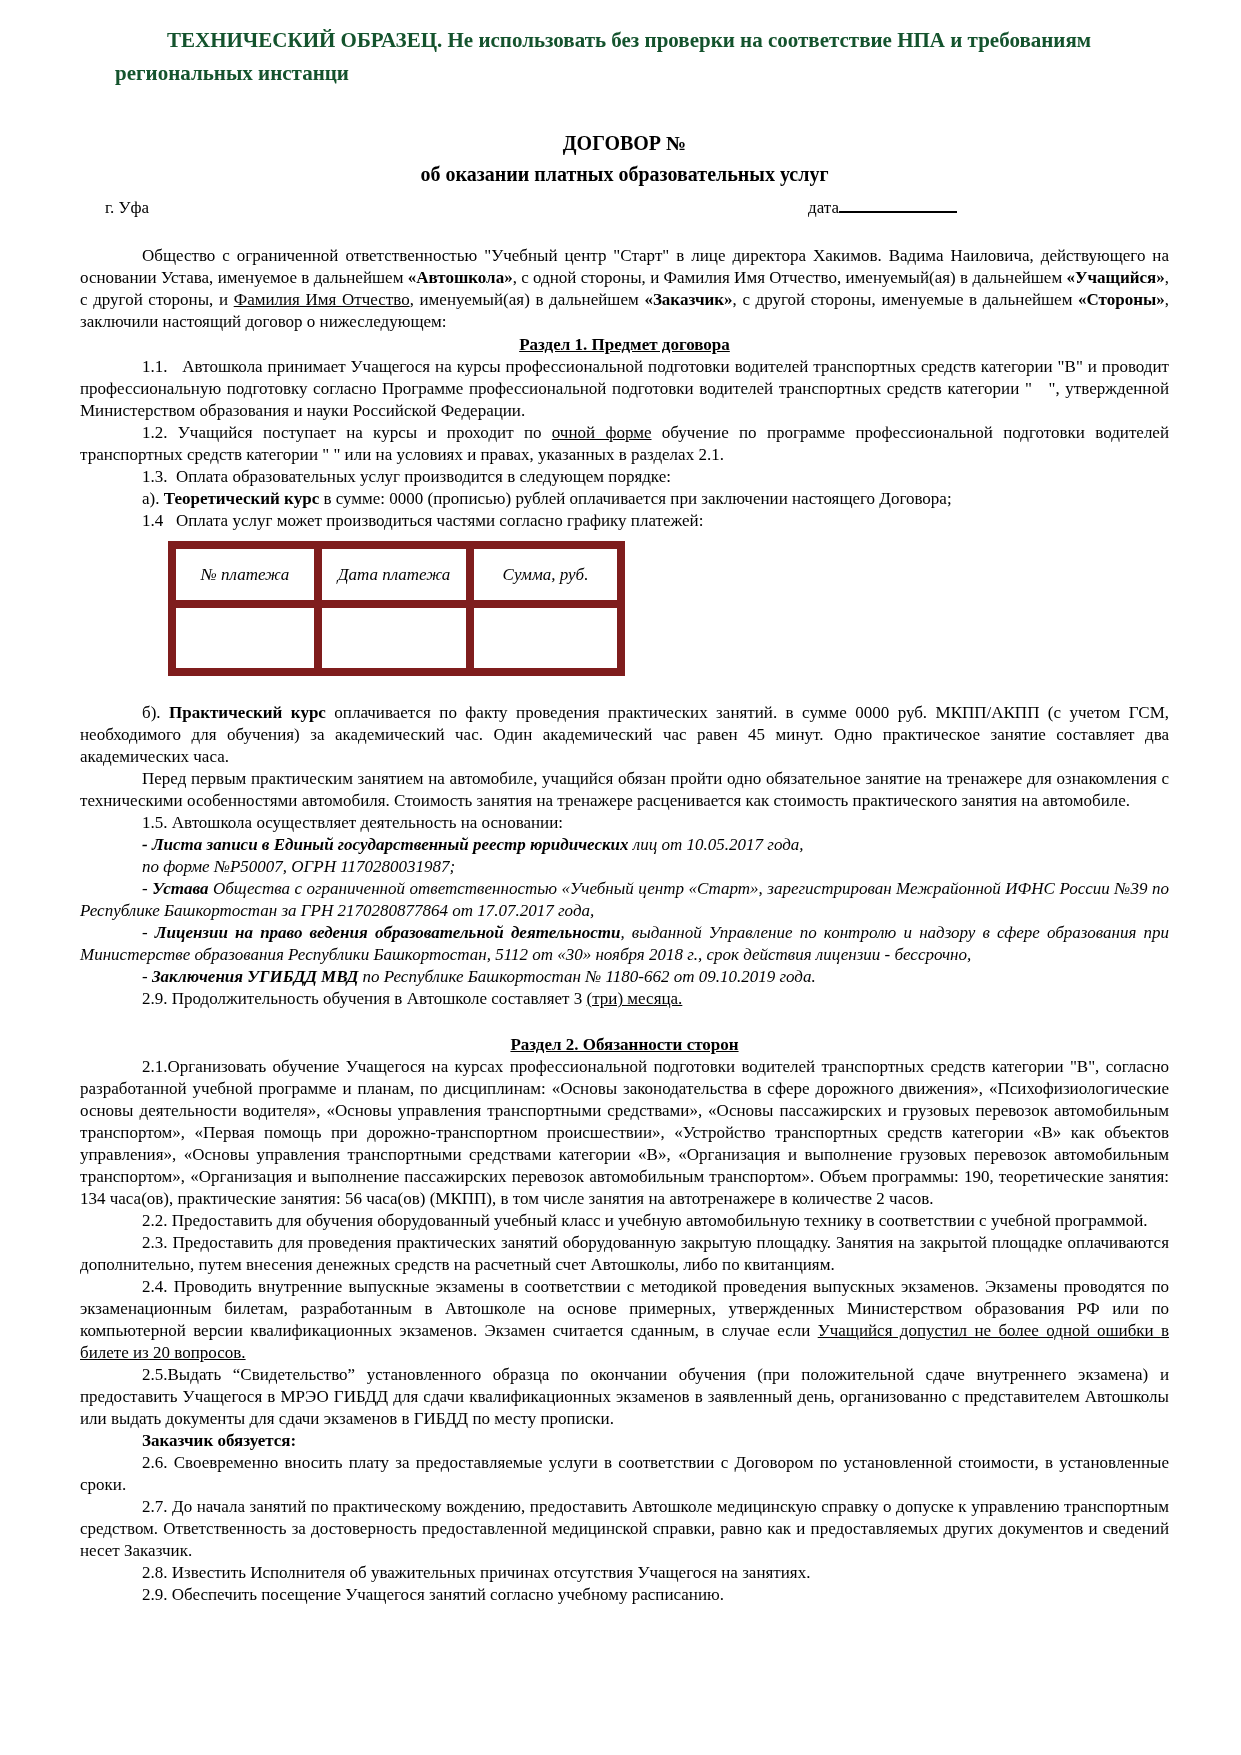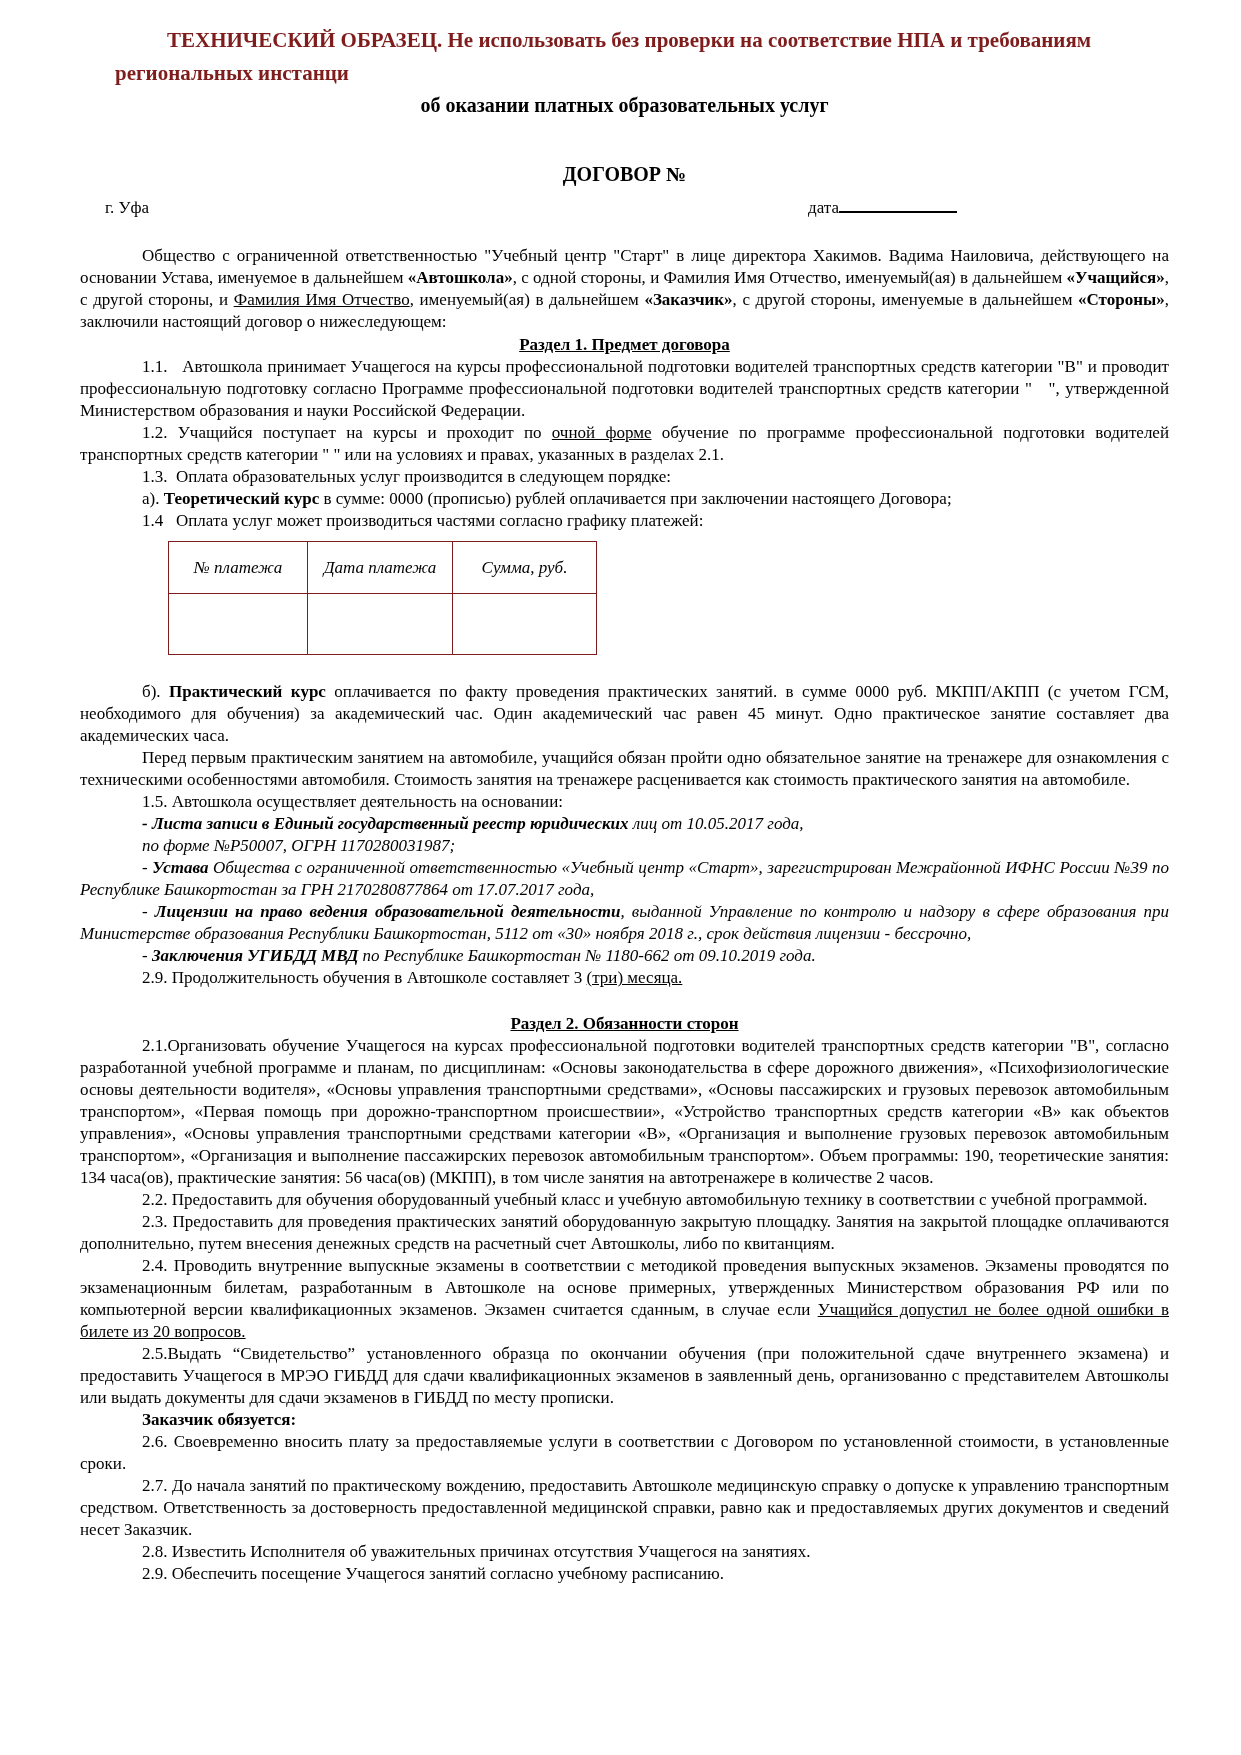--- a/index.html
+++ b/index.html
@@ -3,21 +3,21 @@
 <meta charset="utf-8">
 <style>
   html,body{margin:0;padding:0;background:#ffffff;}
   .page{
     width:1241px;height:1755px;box-sizing:border-box;background:#ffffff;
     padding:24px 72px 0 80px;overflow:hidden;position:relative;
     font-family:"Liberation Serif","DejaVu Serif",serif;color:#000;
   }
   .notice{
     margin:0 10px 0 35px;text-indent:52px;text-align:left;
-    color:#7f1d1d;font-weight:bold;font-size:21px;line-height:33px;
+    color:#14532d;font-weight:bold;font-size:21px;line-height:33px;
   }
   .title{ text-align:center;font-weight:bold;font-size:20px;line-height:31px; }
   .title-1{ margin-top:38px; }
   .meta-row{
     display:flex;justify-content:space-between;align-items:flex-start;
     font-size:17px;line-height:23px;margin-top:6px;
   }
   .meta-row .city{ margin-left:25px; }
   .meta-row .date-wrap{ margin-right:212px; }
   .blank{
@@ -32,37 +32,37 @@
   .heading{ text-align:center;font-size:17px;line-height:23px;font-weight:bold; }
   .heading span{ text-decoration:underline; }
   .gap-top{ margin-top:23px; }
   .f-b{ font-weight:bold; }
   .f-i{ font-style:italic; }
   .f-u{ text-decoration:underline; }
   .pay-table{
     border-collapse:collapse;table-layout:fixed;
     margin:9px 0 26px 88px;
   }
-  .pay-table th,.pay-table td{ border:1px solid #7f1d1d;padding:10px; }
+  .pay-table th,.pay-table td{ border:8px solid #7f1d1d;padding:10px; }
   .pay-table th{
     font-style:italic;font-weight:normal;font-size:17px;
     text-align:center;height:31px;
   }
   .pay-table th:nth-child(1),.pay-table td:nth-child(1){ width:118px; }
   .pay-table th:nth-child(2),.pay-table td:nth-child(2){ width:124px; }
   .pay-table th:nth-child(3),.pay-table td:nth-child(3){ width:123px;border-radius:16px; }
   .pay-table td{ height:40px; }
 </style>
 </head>
 <body>
 
 <div class="page">
   <p class="notice">ТЕХНИЧЕСКИЙ ОБРАЗЕЦ. Не использовать без проверки на соответствие НПА и требованиям региональных инстанци</p>
+  <div class="title title-1">ДОГОВОР №</div>
   <div class="title">об оказании платных образовательных услуг</div>
-  <div class="title title-1">ДОГОВОР №</div>
   <div class="meta-row">
     <span class="city">г. Уфа</span>
     <span class="date-wrap"><span>дата</span><span class="blank"></span></span>
   </div>
   <div>
       <p class="para mt"><span>Общество с ограниченной ответственностью "Учебный центр "Старт" в лице директора Хакимов. Вадима Наиловича, действующего на основании Устава, именуемое в дальнейшем </span><span class="f-b">«Автошкола»</span><span>, с одной стороны, и Фамилия Имя Отчество, именуемый(ая) в дальнейшем </span><span class="f-b">«Учащийся»</span><span>, с другой стороны, и </span><span class="f-u">Фамилия Имя Отчество</span><span>, именуемый(ая) в дальнейшем </span><span class="f-b">«Заказчик»</span><span>, с другой стороны, именуемые в дальнейшем </span><span class="f-b">«Стороны»</span><span>, заключили настоящий договор о нижеследующем:</span></p>
       <div class="heading"><span>Раздел 1. Предмет договора</span></div>
       <p class="para"><span>1.1.&nbsp;&nbsp; Автошкола принимает Учащегося на курсы профессиональной подготовки водителей транспортных средств категории "В" и проводит профессиональную подготовку согласно Программе профессиональной подготовки водителей транспортных средств категории "&nbsp;&nbsp;&nbsp;", утвержденной Министерством образования и науки Российской Федерации.</span></p>
       <p class="para"><span>1.2. Учащийся поступает на курсы и проходит по </span><span class="f-u">очной форме</span><span> обучение по программе профессиональной подготовки водителей транспортных средств категории "&nbsp;" или на условиях и правах, указанных в разделах 2.1.</span></p>
       <p class="para"><span>1.3.&nbsp; Оплата образовательных услуг производится в следующем порядке:</span></p>

